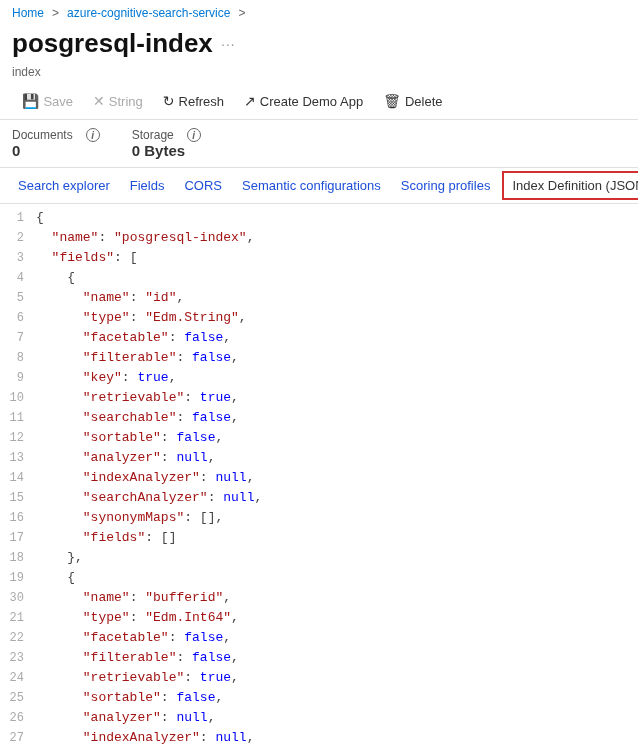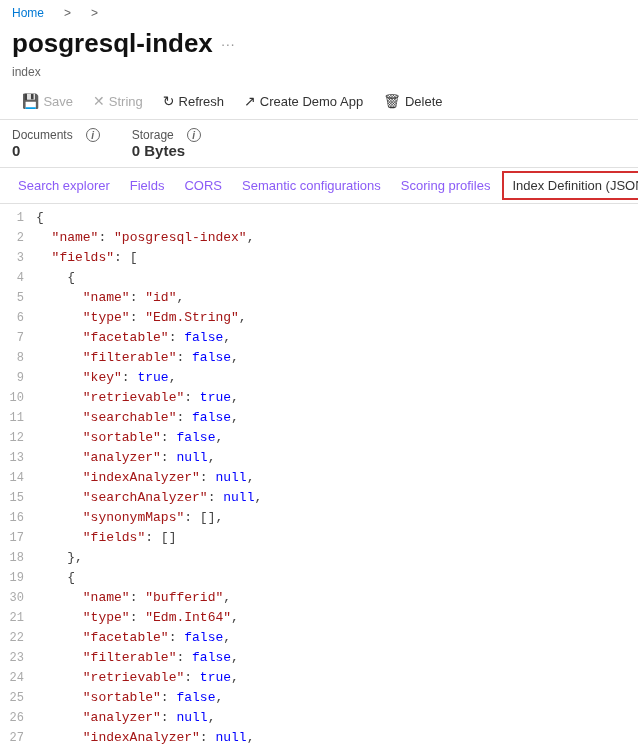--- a/index.html
+++ b/index.html
@@ -8,21 +8,21 @@
       font-size: 13px;
       background: #fff;
       color: #333;
       width: 638px;
       min-height: 752px;
       overflow-x: hidden;
     }
     .breadcrumb {
       display: flex;
       align-items: center;
-      gap: 20px;
+      gap: 8px;
       padding: 6px 12px 4px;
       font-size: 12px;
       color: #0078d4;
     }
     .breadcrumb span { color: #666; }
     .breadcrumb a { color: #0078d4; text-decoration: none; }
     .page-header {
       padding: 4px 12px 6px;
       display: flex;
       align-items: center;
@@ -97,21 +97,21 @@
     }
     .tabs {
       display: flex;
       align-items: center;
       border-bottom: 1px solid #e0e0e0;
       padding: 0 8px;
     }
     .tab {
       padding: 8px 10px;
       font-size: 13px;
-      color: #8b5cf6;
+      color: #1d4ed8;
       cursor: pointer;
       border: none;
       background: none;
       white-space: nowrap;
       border-bottom: 2px solid transparent;
       margin-bottom: -1px;
     }
     .tab.active {
       color: #0078d4;
       border-bottom: 2px solid #0078d4;
@@ -156,20 +156,21 @@
     .bool { color: #0000ff; }
     .null-val { color: #0000ff; }
     .ellipsis { color: #999; font-size: 14px; cursor: pointer; }
   </style>
 </head>
 <body>
 
 <div class="breadcrumb">
   <a>Home</a>
   <span>&gt;</span>
+  <a>azure-cognitive-search-service</a>
   <span>&gt;</span>
 </div>
 
 <div class="page-header">
   <span class="page-title">posgresql-index</span>
   <span class="ellipsis">···</span>
 </div>
 <div class="page-subtitle">index</div>
 
 <div class="toolbar">

